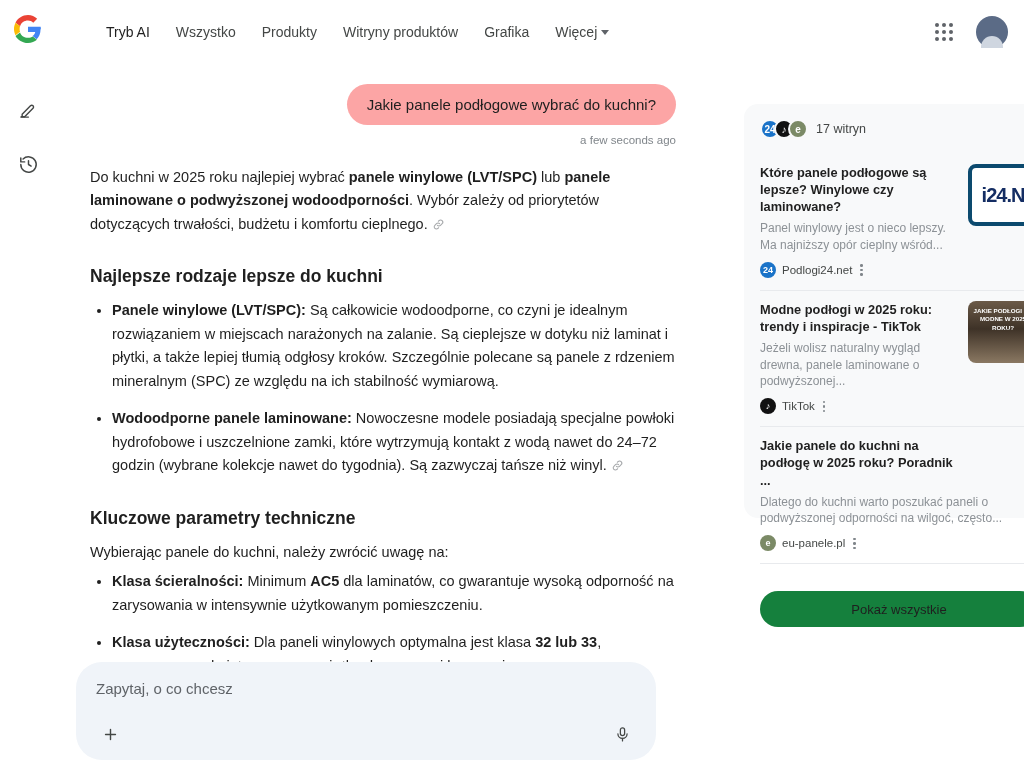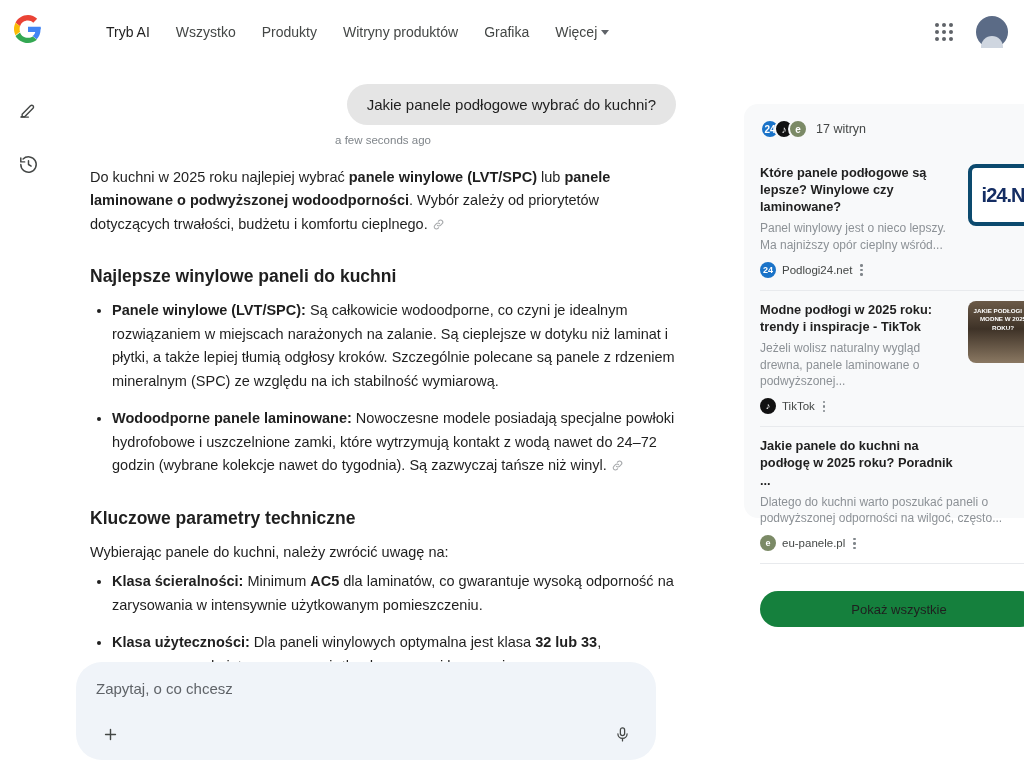--- a/index.html
+++ b/index.html
@@ -85,29 +85,29 @@
   }
 
   
   .main {
     position: absolute; left: 56px; top: 64px;
     width: 640px; height: 714px;
     padding: 20px 20px 0 34px;
   }
   .user-bubble-row { display: flex; justify-content: flex-end; }
   .user-bubble {
-    background: #e5e5e5;
+    background: #fca5a5;
     border-radius: 22px;
     padding: 12px 20px;
     font-size: 15px;
     color: #1f1f1f;
     max-width: 540px;
   }
   .timestamp {
-    text-align: center;
+    text-align: right;
     font-size: 11.5px;
     color: #80868b;
     margin-top: 9px;
     margin-bottom: 20px;
   }
   .para {
     font-size: 14.5px;
     line-height: 1.62;
     color: #1f1f1f;
     margin: 0 0 6px 0;
@@ -313,21 +313,21 @@
   </div>
   <div class="timestamp">a few seconds ago</div>
 
   <p class="para">
     <span>Do kuchni w 2025 roku najlepiej wybrać </span><b>panele winylowe (LVT/SPC)</b><span> lub </span><b>panele laminowane o podwyższonej wodoodporności</b><span>. Wybór zależy od priorytetów dotyczących trwałości, budżetu i komfortu cieplnego.</span><span class="cite"><svg width="13" height="13" viewBox="0 0 24 24" fill="none" stroke="#5f6368" stroke-width="2" stroke-linecap="round">
           <path d="M10 13.5a4 4 0 0 0 5.7 0l3-3a4 4 0 0 0-5.7-5.7l-1.2 1.2"></path>
           <path d="M14 10.5a4 4 0 0 0-5.7 0l-3 3A4 4 0 0 0 11 19.2l1.2-1.2"></path>
         </svg></span>
   </p>
 
-  <h2 class="h2">Najlepsze winylowe paneli do kuchni</h2>
+  <h2 class="h2">Najlepsze rodzaje lepsze do kuchni</h2>
   <ul class="bullets">
     <li>
       <b>Panele winylowe (LVT/SPC):</b><span> Są całkowicie wodoodporne, co czyni je idealnym rozwiązaniem w miejscach narażonych na zalanie. Są cieplejsze w dotyku niż laminat i płytki, a także lepiej tłumią odgłosy kroków. Szczególnie polecane są panele z rdzeniem mineralnym (SPC) ze względu na ich stabilność wymiarową.</span>
     </li>
     <li>
       <b>Wodoodporne panele laminowane:</b><span> Nowoczesne modele posiadają specjalne powłoki hydrofobowe i uszczelnione zamki, które wytrzymują kontakt z wodą nawet do 24–72 godzin (wybrane kolekcje nawet do tygodnia). Są zazwyczaj tańsze niż winyl.</span><span class="cite"><svg width="13" height="13" viewBox="0 0 24 24" fill="none" stroke="#5f6368" stroke-width="2" stroke-linecap="round">
             <path d="M10 13.5a4 4 0 0 0 5.7 0l3-3a4 4 0 0 0-5.7-5.7l-1.2 1.2"></path>
             <path d="M14 10.5a4 4 0 0 0-5.7 0l-3 3A4 4 0 0 0 11 19.2l1.2-1.2"></path>
           </svg></span>
     </li>

